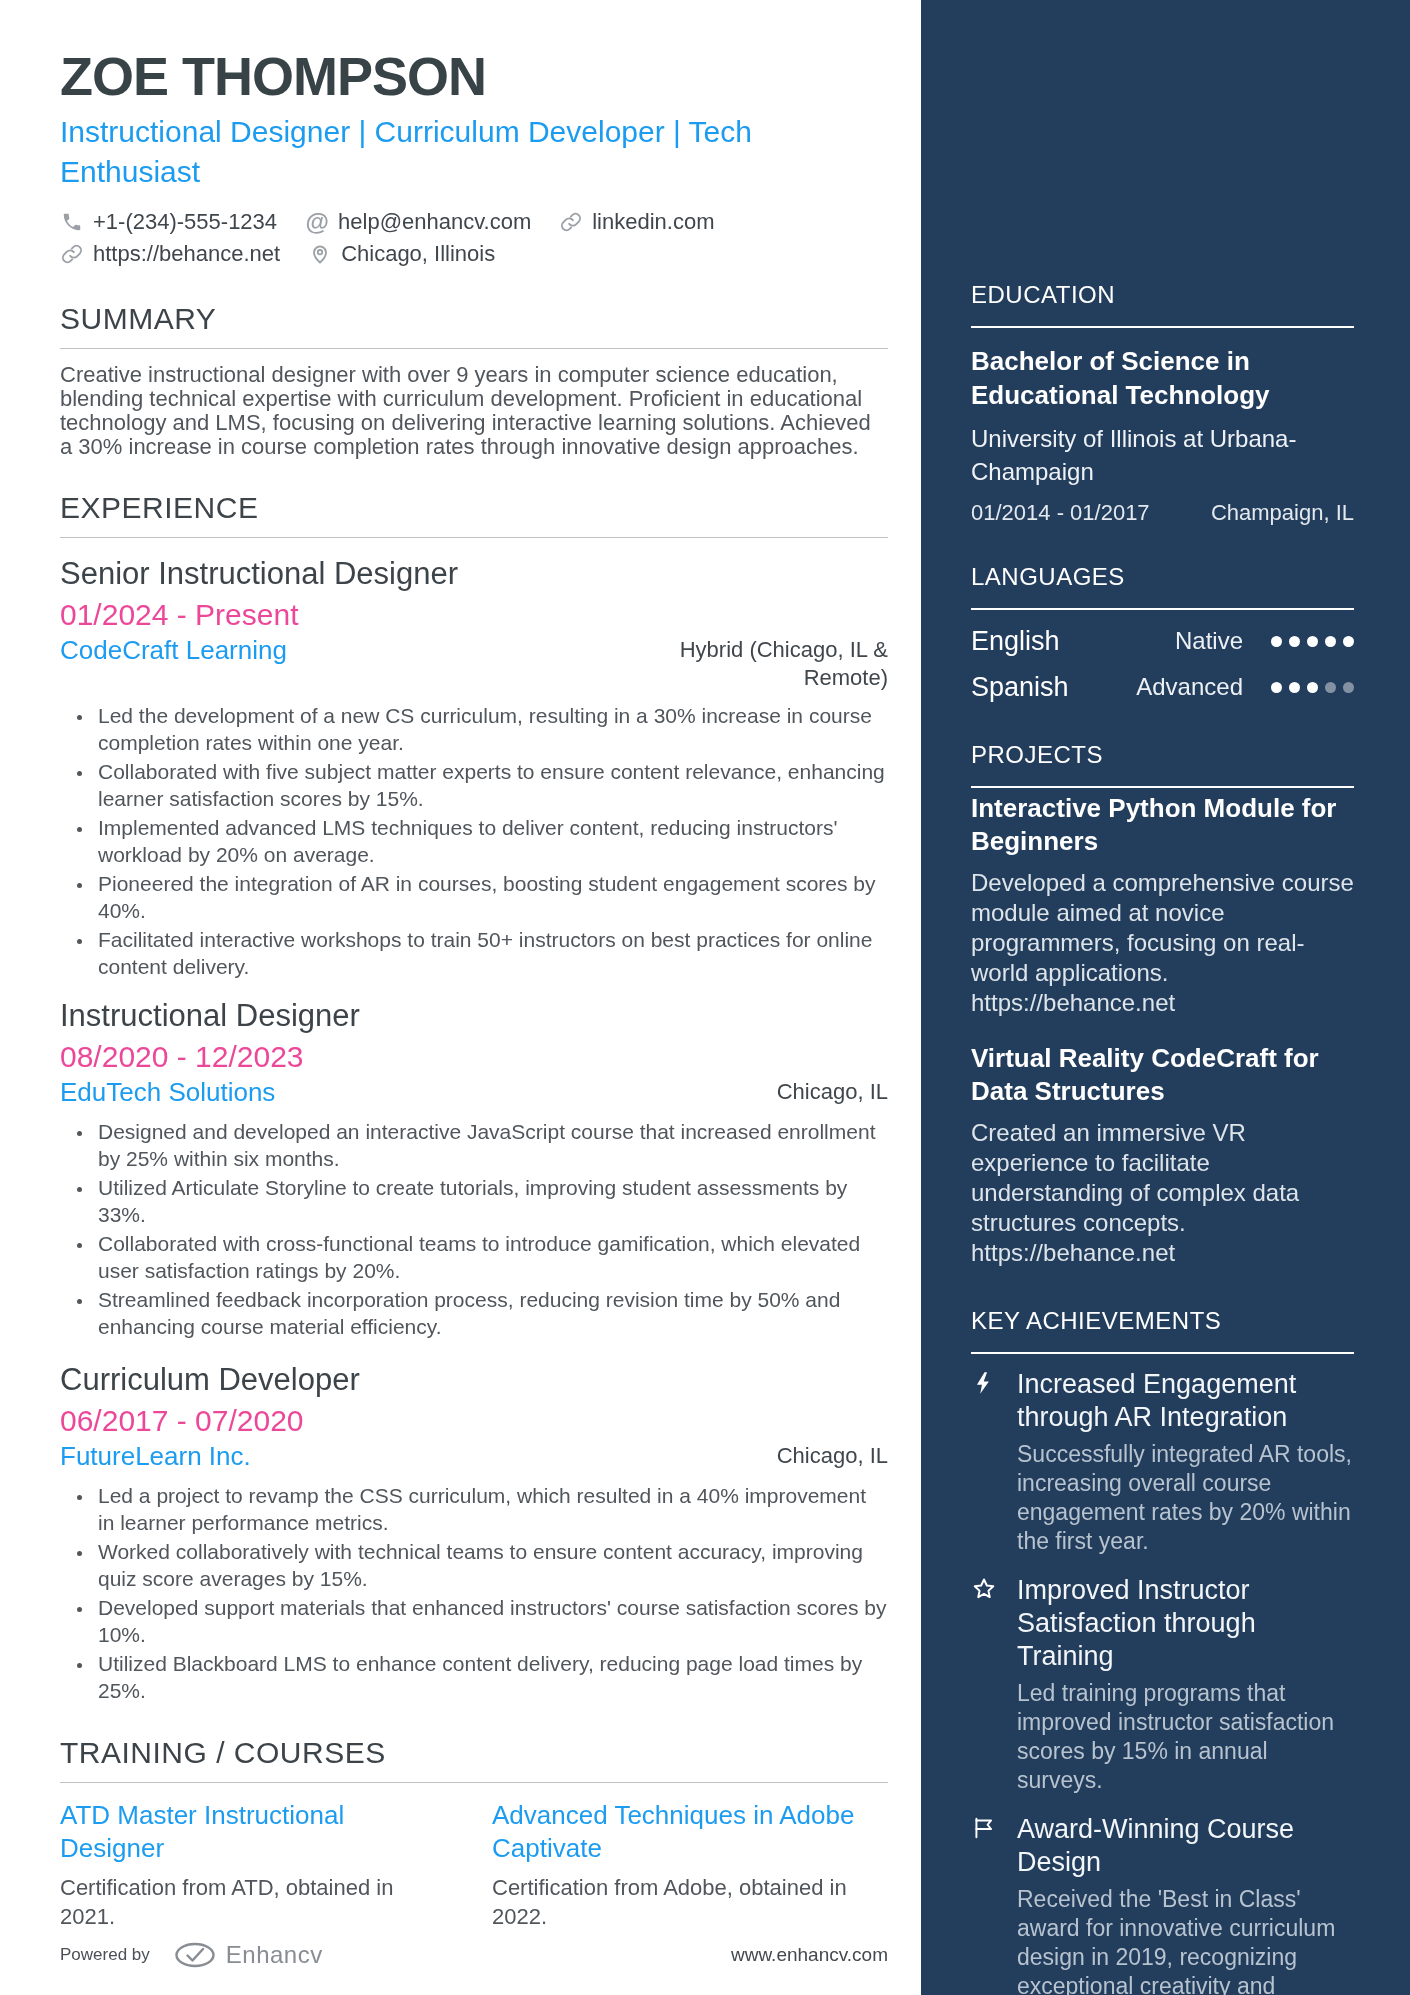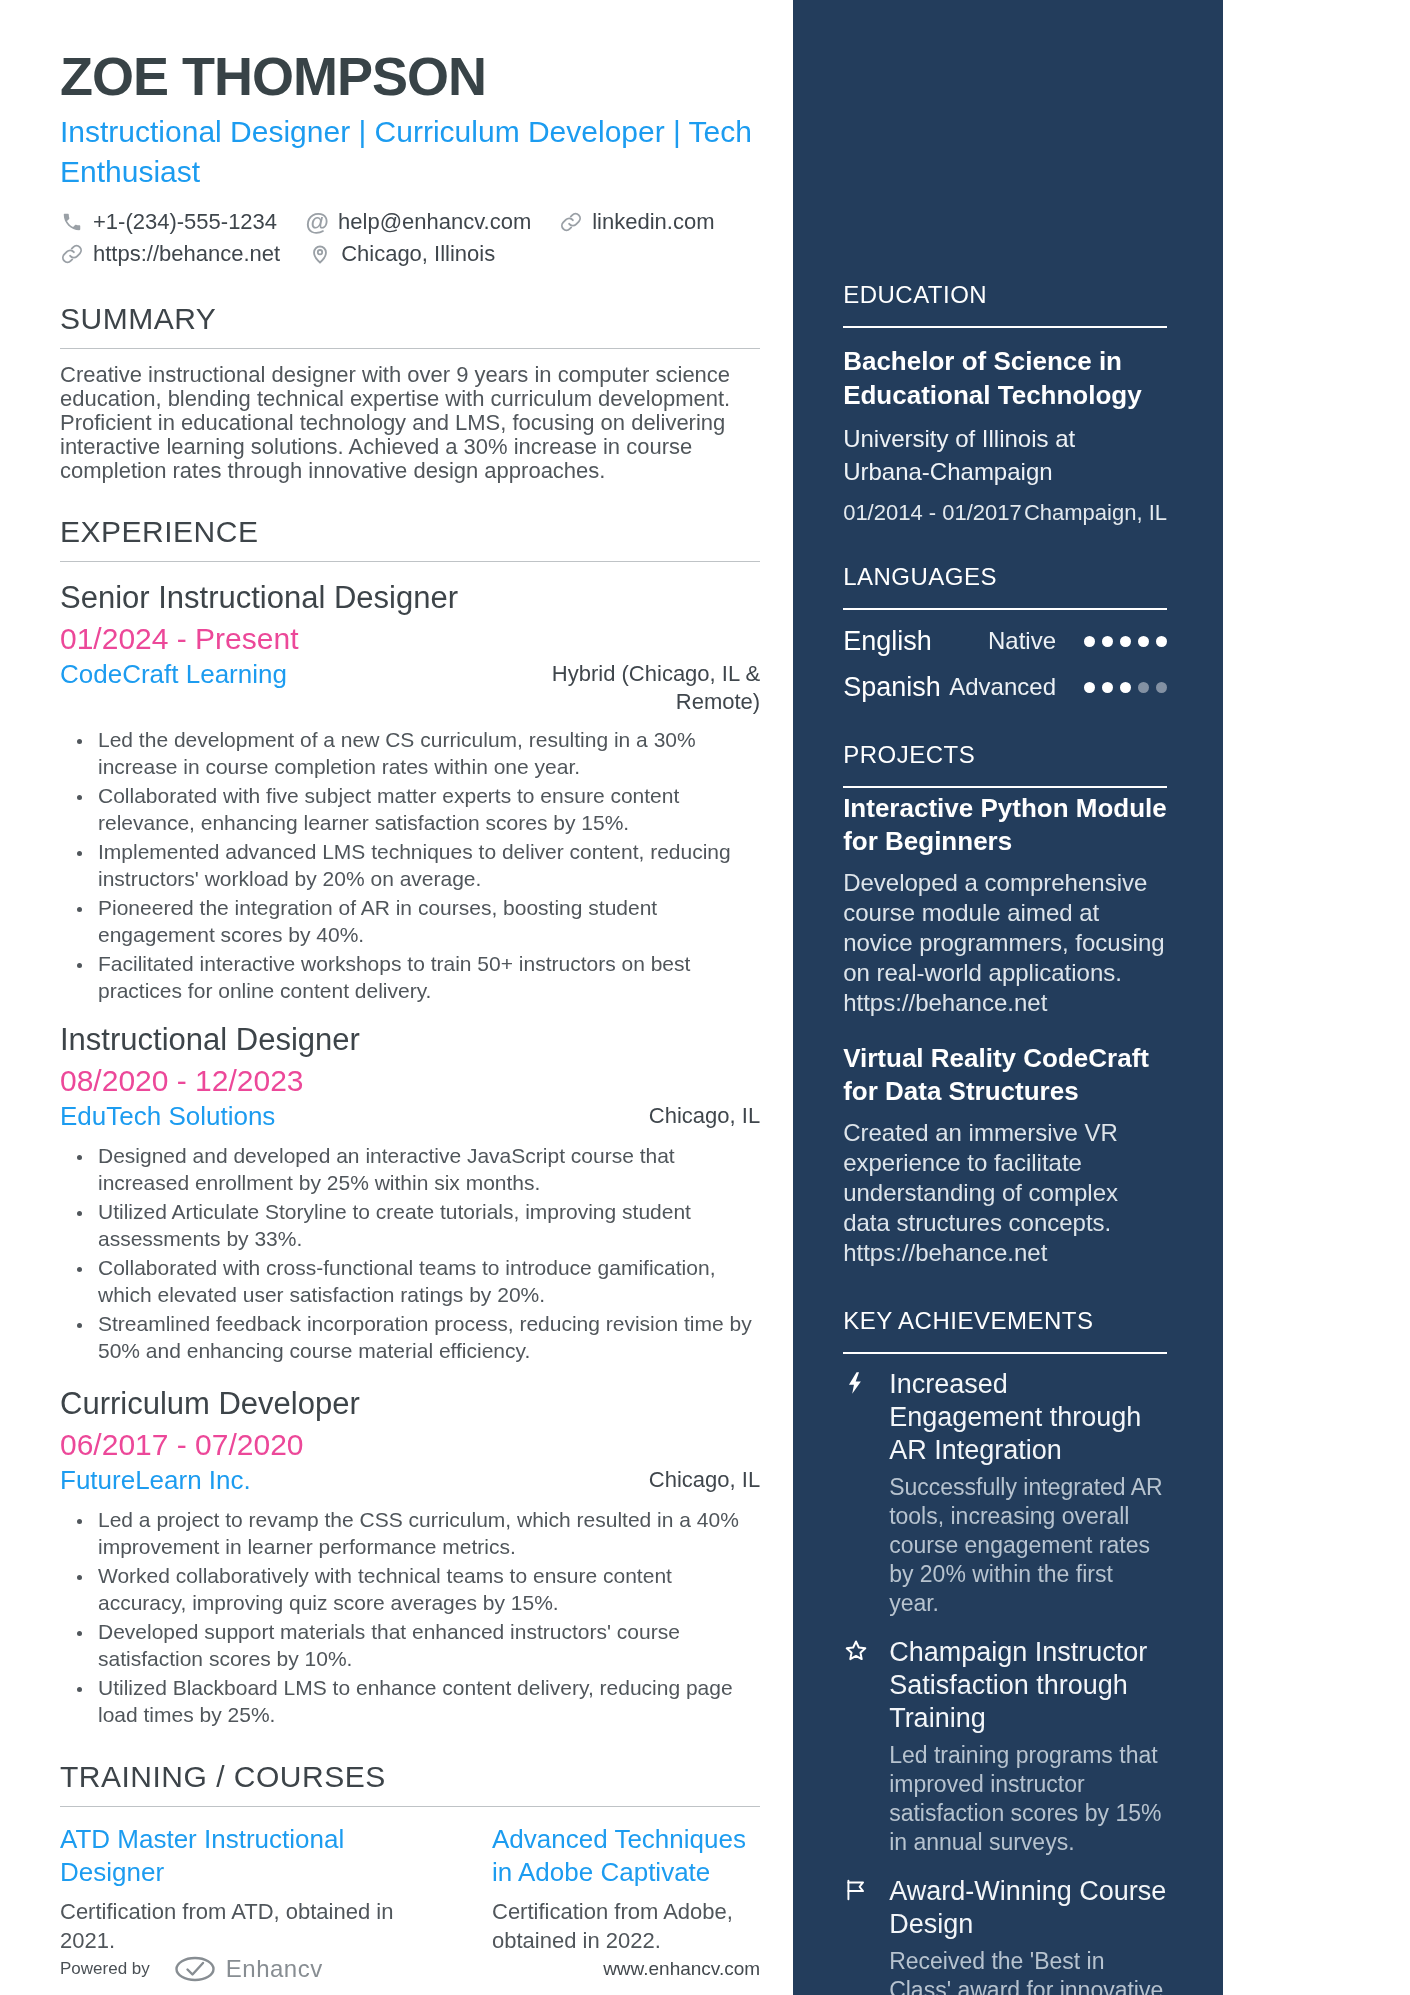--- a/index.html
+++ b/index.html
@@ -1,17 +1,17 @@
 <!DOCTYPE html>
 <html><head>
 <meta charset="utf-8">
 <style>
   html,body{margin:0;padding:0;background:#ffffff;}
   body{width:1410px;height:1995px;overflow:hidden;font-family:"Liberation Sans",sans-serif;}
-  .page{display:flex;width:1223px;height:1995px;}
+  .page{display:flex;width:1410px;height:1995px;}
 
   
   .main{width:921px;box-sizing:border-box;padding:46px 33px 26px 60px;display:flex;flex-direction:column;}
   .name{font-size:54px;font-weight:bold;color:#384347;margin:0;letter-spacing:-1px;line-height:60px;}
   .subtitle{font-size:30px;line-height:40px;margin-top:6px;color:#1C9CF0;}
   .contact-rows{margin-top:14px;}
   .contact-row{display:flex;gap:28px;align-items:center;line-height:32px;}
   .contact-item{display:flex;align-items:center;gap:9px;font-size:22px;color:#3f464c;}
   .cicon{display:inline-flex;width:24px;height:24px;align-items:center;justify-content:center;}
   .cicon svg{width:22px;height:22px;}
@@ -295,21 +295,21 @@
       </div>
 
       <div class="ach">
         <span class="ach-icon">
           <svg viewBox="0 0 24 24" fill="none" stroke="#ffffff" stroke-width="1.8" stroke-linejoin="round">
               <path d="M12 3.2l2.6 5.6 6 .7-4.5 4.1 1.2 5.9-5.3-3-5.3 3 1.2-5.9L3.4 9.5l6-.7z"></path>
               <path d="M12 3.2l2.6 5.6 6 .7-4.5 4.1 1.2 5.9-5.3-3V3.2z" fill="#ffffff" stroke="none" opacity="0"></path>
             </svg>
         </span>
         <div>
-          <div class="ach-title">Champaign Instructor Satisfaction through Training</div>
+          <div class="ach-title">Improved Instructor Satisfaction through Training</div>
           <div class="ach-desc">Led training programs that improved instructor satisfaction scores by 15% in annual surveys.</div>
         </div>
       </div>
 
       <div class="ach">
         <span class="ach-icon">
           <svg viewBox="0 0 24 24" fill="none" stroke="#ffffff" stroke-width="1.8" stroke-linecap="round" stroke-linejoin="round">
               <path d="M5 3.5v17"></path>
               <path d="M5 5h13.5l-3.2 4 3.2 4H5"></path>
             </svg>

